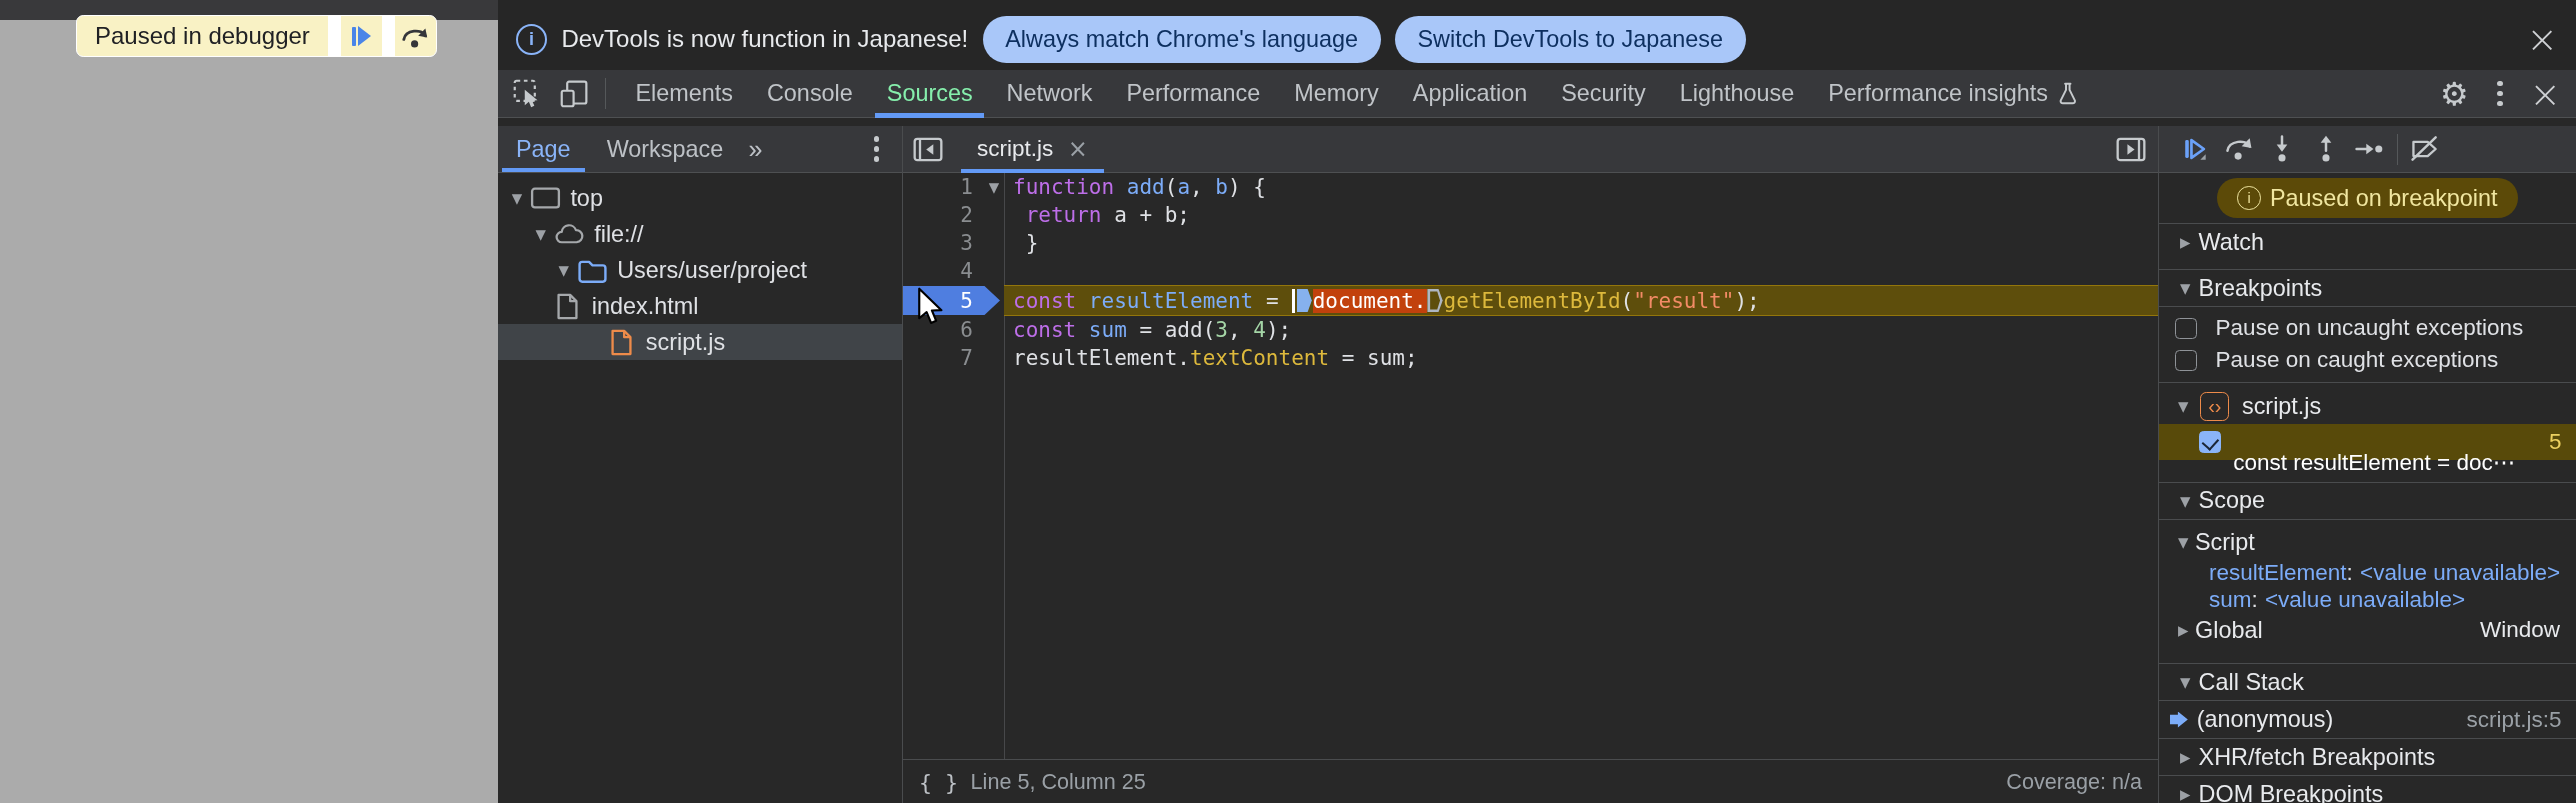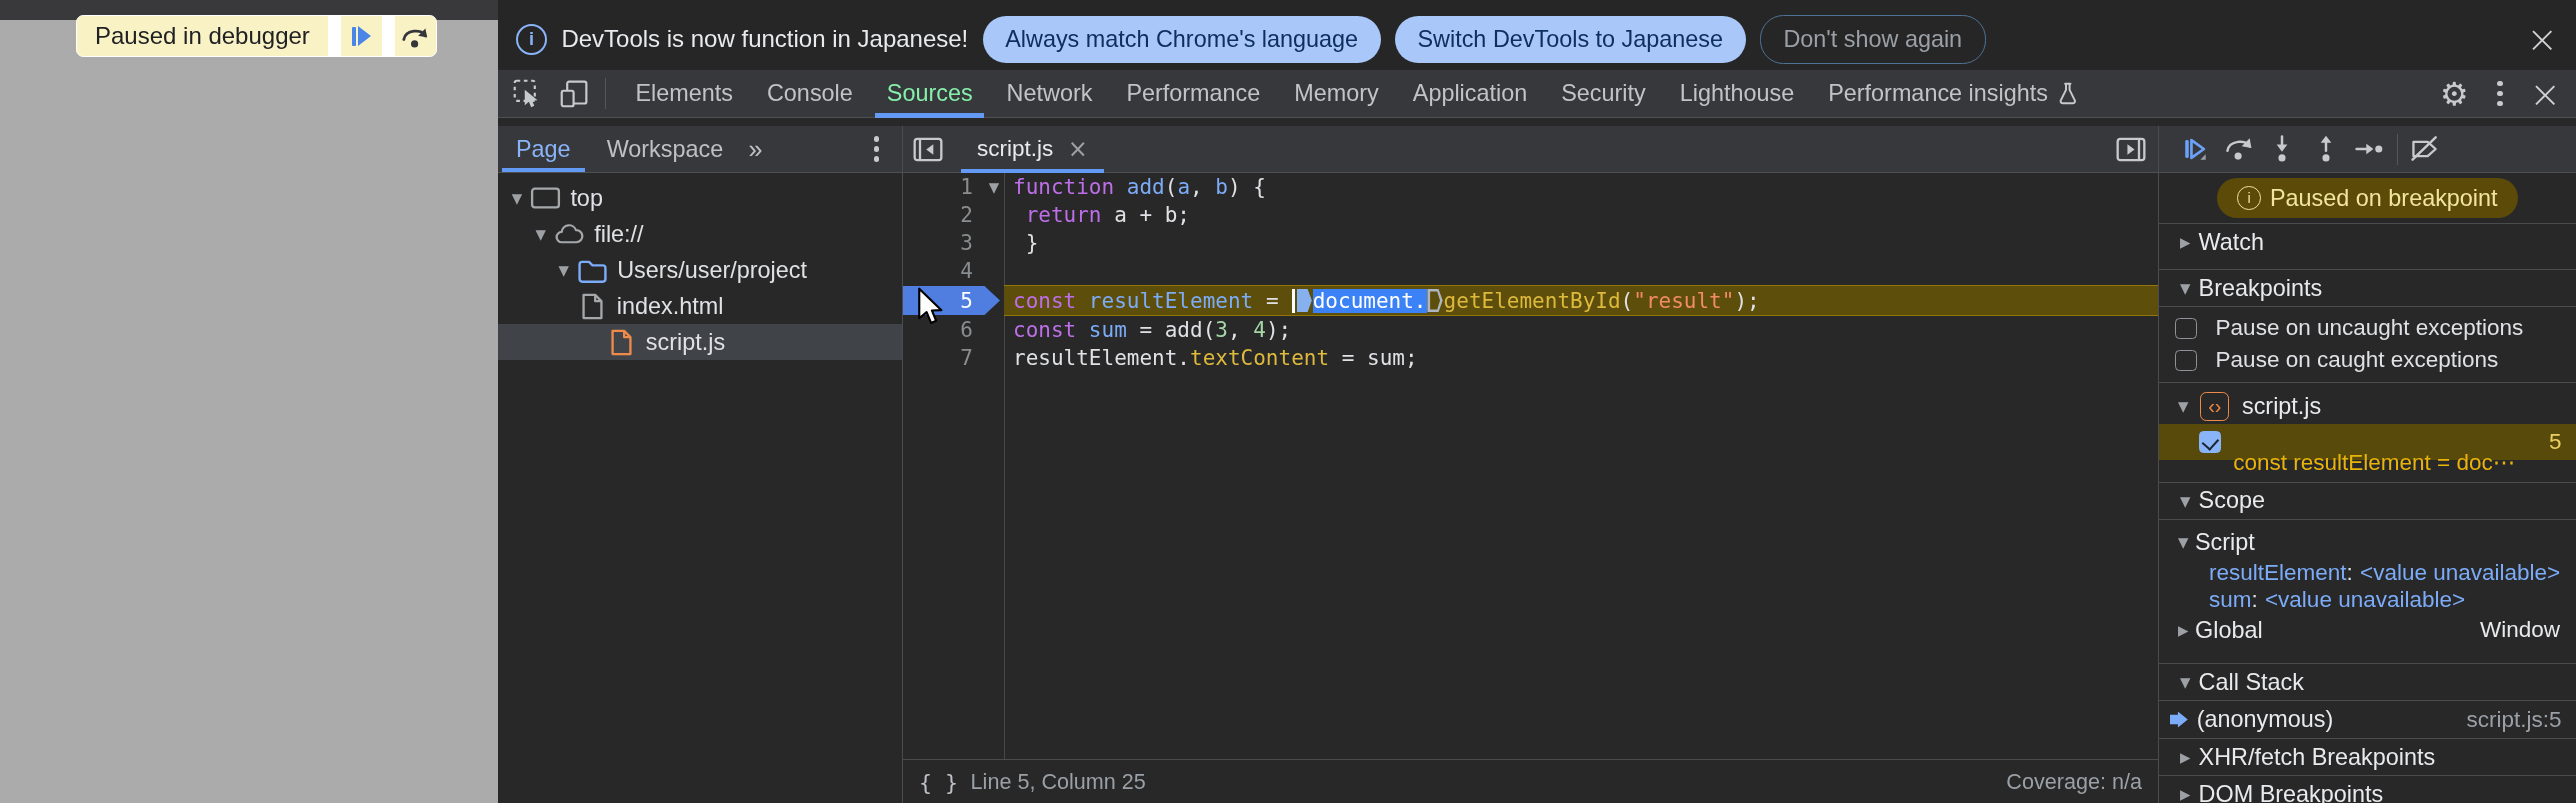--- a/index.html
+++ b/index.html
@@ -65,21 +65,21 @@
   .crow .ln{width:70px;flex:none;text-align:right;color:#8a8d90;font-size:21px;z-index:3;}
   .crow .fold{position:absolute;left:81px;width:20px;text-align:center;z-index:3;}
   .crow .src{position:absolute;left:110px;white-space:pre;z-index:3;display:flex;align-items:center;}
   .crow.paused{height:31px;}
   .hl-band{position:absolute;left:101px;right:0;top:0;bottom:0;background:#5e4e0c;border-top:1.8px solid #93760b;border-bottom:1.8px solid #93760b;box-sizing:border-box;z-index:1;}
   .exec-flag{position:absolute;left:0;top:0.9px;bottom:0.9px;width:97px;background:#4f7ee0;z-index:2;
              clip-path:polygon(0 0,84% 0,100% 50%,84% 100%,0 100%);display:flex;align-items:center;}
   .exec-flag .n{width:70px;text-align:right;color:#ffffff;font-size:21px;}
   .tk-kw{color:#bd6ee8;} .tk-vr{color:#7cacf8;} .tk-pl{color:#dfe1e5;} .tk-nm{color:#a5d6a7;}
   .tk-pr{color:#ddb93c;} .tk-fn{color:#ddb93c;} .tk-str{color:#f28b66;}
-  .sel-doc{background:#3b82f6;color:#ffffff;}
+  .sel-doc{background:#c2410c;color:#ffffff;}
   .caret{display:inline-block;width:2.7px;height:24px;background:#ffffff;margin:0 0.9px;vertical-align:middle;}
   .penta{display:inline-block;width:15.3px;height:23.4px;vertical-align:middle;clip-path:polygon(0 0,72% 0,100% 50%,72% 100%,0 100%);position:relative;margin:0 0.9px;}
   .penta.filled{background:#86b1ee;}
   .penta.hollow{background:#aeb6c2;}
   .penta.hollow i{position:absolute;inset:2.7px;display:block;clip-path:polygon(0 0,72% 0,100% 50%,72% 100%,0 100%);background:#5e4e0c;}
   .mouse-cursor{position:absolute;left:911px;top:286px;z-index:50;}
   .statusbar{position:absolute;left:0;right:0;bottom:0;height:45px;border-top:0.9px solid #4a4c4e;display:flex;align-items:center;box-sizing:border-box;font-size:21.6px;color:#9aa0a6;padding:0 16px;gap:12.6px;}
   .braces{font-family:"DejaVu Sans Mono",monospace;font-size:21.6px;color:#bdc1c6;cursor:pointer;}
   
   .debug-panel{position:absolute;right:0;top:126px;width:418px;bottom:0;border-left:0.9px solid #4a4c4e;box-sizing:border-box;background:#282828;}
@@ -92,21 +92,21 @@
   .sec-h .tri{width:27px;}
   .sec.open > .sec-h{border-bottom:0.9px solid #4a4c4e;}
   .cb-row{height:32px;display:flex;align-items:center;gap:19px;padding-left:16px;font-size:22.5px;color:#dfe1e5;cursor:pointer;}
   .cb{width:21.6px;height:21.6px;border:1.8px solid #8f9398;border-radius:4.5px;box-sizing:border-box;flex:none;}
   .cb.checked{background:#8ab4f8;border-color:#8ab4f8;position:relative;}
   .cb.checked::after{content:"";position:absolute;left:4.5px;top:2.7px;width:9px;height:11.7px;border:solid #1b2636;border-width:0 2.7px 2.7px 0;transform:rotate(42deg);}
   .divider{height:0.9px;background:#4a4c4e;margin:5.4px 0;}
   .bp-group{height:36px;display:flex;align-items:center;padding-left:12.6px;font-size:23.4px;color:#e8eaed;cursor:pointer;gap:5.4px;}
   .code-icon{width:29px;height:29px;border:1.8px solid #ee8b4a;border-radius:6.3px;color:#ee8b4a;font-size:20px;display:flex;align-items:center;justify-content:center;box-sizing:border-box;margin-right:7.2px;flex:none;}
   .bp-entry{height:36px;display:flex;align-items:center;background:#584a0a;padding:0 14.4px 0 40px;gap:12.6px;cursor:pointer;}
-  .bp-entry .txt{font-size:22.5px;color:#eab308;white-space:nowrap;overflow:hidden;flex:1;margin-top:40px;}
+  .bp-entry .txt{font-size:22.5px;color:#ffffff;white-space:nowrap;overflow:hidden;flex:1;margin-top:40px;}
   .bp-entry .lno{font-size:22.5px;color:#ecd060;}
   .scope-row{height:34px;display:flex;align-items:center;padding-left:12.6px;font-size:23.4px;color:#e8eaed;cursor:pointer;}
   .var-row{height:27px;display:flex;align-items:center;padding-left:50px;font-size:22.5px;cursor:default;white-space:nowrap;}
   .var-name{color:#7cacf8;} .var-colon{color:#dfe1e5;margin-right:7.2px;} .var-val{color:#7cacf8;}
   .row-right{margin-left:auto;padding-right:16px;font-size:22.5px;color:#e8eaed;}
   .cs-frame{height:37px;display:flex;align-items:center;padding-left:10.8px;font-size:23.4px;color:#e8eaed;cursor:pointer;}
   .cs-marker{width:18px;height:16px;clip-path:polygon(0 20%,45% 20%,45% 0,100% 50%,45% 100%,45% 80%,0 80%);background:#7cacf8;margin-right:9px;flex:none;}
   .cs-loc{margin-left:auto;padding-right:14.4px;font-size:22.5px;color:#9aa0a6;}
   svg{display:block;}
 </style>
@@ -137,21 +137,20 @@
     </div>
   </div>
 
   <div class="devtools">
 
     <div class="infobar">
       <span class="info-circle">i</span>
       <span class="infobar-msg">DevTools is now function in Japanese!</span>
       <span class="pill">Always match Chrome's language</span>
       <span class="pill">Switch DevTools to Japanese</span>
-      <span class="pill ghost">Don't show again</span>
       <span class="flex-sp"></span>
       <span class="x-icon">×</span>
     </div>
 
     <div class="main-toolbar">
       <div class="mt-icons">
         <span class="icon-btn">
           <svg width="31" height="31" viewBox="0 0 34 34">
             <rect x="3" y="3" width="22" height="22" rx="2" fill="none" stroke="#c6cacd" stroke-width="2.4" stroke-dasharray="4 4"></rect>
             <path d="M14,13 L14,30 L18.5,26 L21,32 L24.5,30.5 L22,24.8 L28,24.5 Z" fill="#c6cacd"></path>
@@ -255,21 +254,21 @@
         </div>
         <div class="tree-row" style="padding-left:54px;">
           <span class="tri">▼</span>
           <span class="t-icon">
             <svg width="32" height="27" viewBox="0 0 36 30">
                 <path d="M3,8 a3,3 0 0 1 3,-3 h8 l4,4 h12 a3,3 0 0 1 3,3 v13 a3,3 0 0 1 -3,3 h-24 a3,3 0 0 1 -3,-3 z" fill="none" stroke="#7cacf8" stroke-width="2.8" stroke-linejoin="round"></path>
               </svg>
           </span>
           <span>Users/user/project</span>
         </div>
-        <div class="tree-row" style="padding-left:77px;">
+        <div class="tree-row" style="padding-left:52px;">
           <span class="t-icon">
             <svg width="25" height="29" viewBox="0 0 28 32">
                 <path d="M4,3 h13 l7,7 v19 h-20 z" fill="none" stroke="#a5a8ab" stroke-width="2.6" stroke-linejoin="round"></path>
                 <path d="M17,3 v7 h7" fill="none" stroke="#a5a8ab" stroke-width="2.6" stroke-linejoin="round"></path>
               </svg>
           </span>
           <span>index.html</span>
         </div>
         <div class="tree-row selected" style="padding-left:106px;">
           <span class="t-icon">

